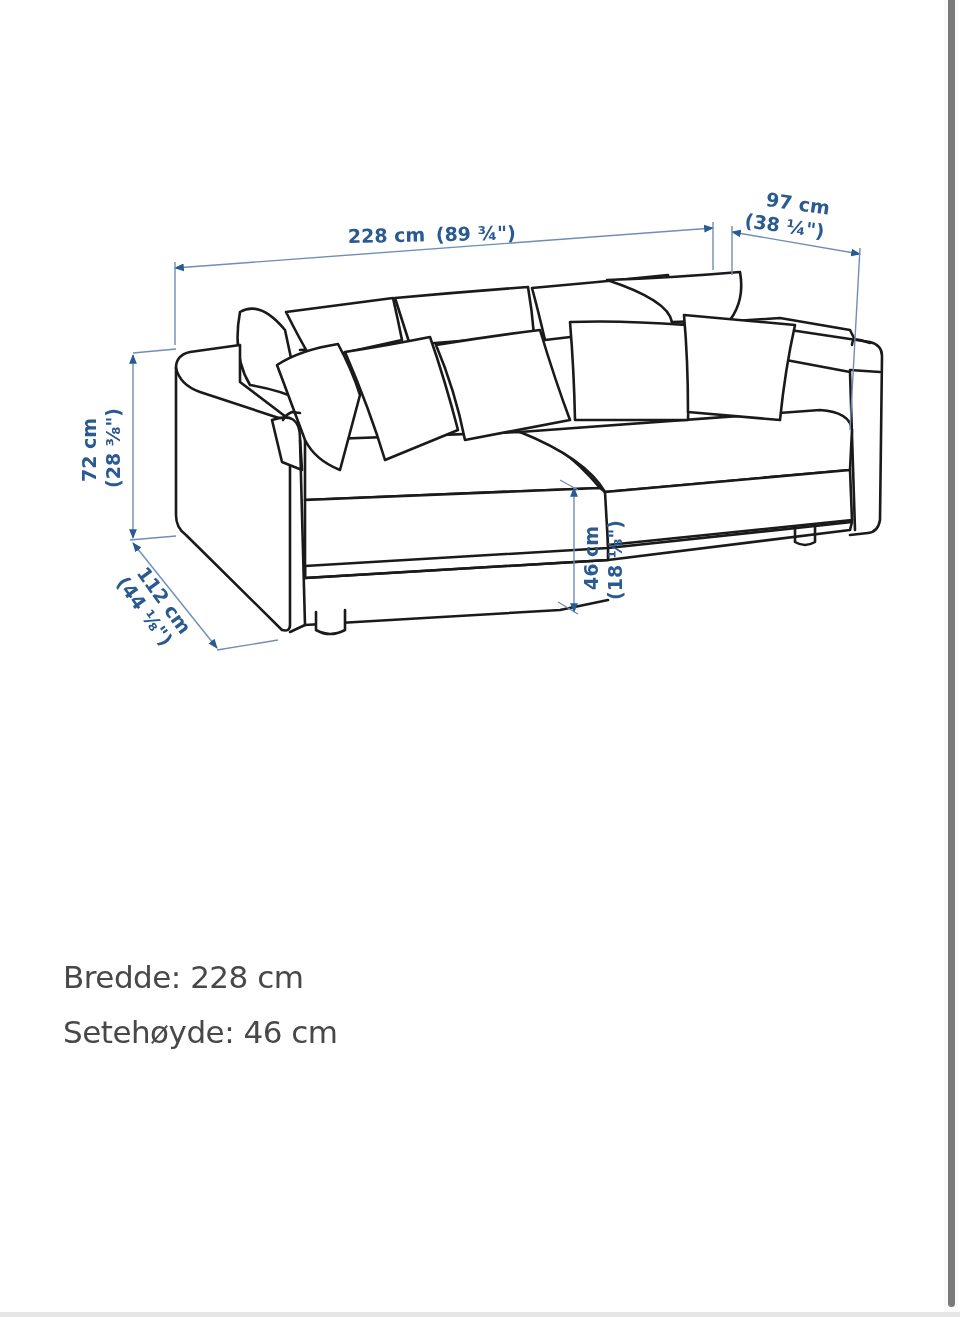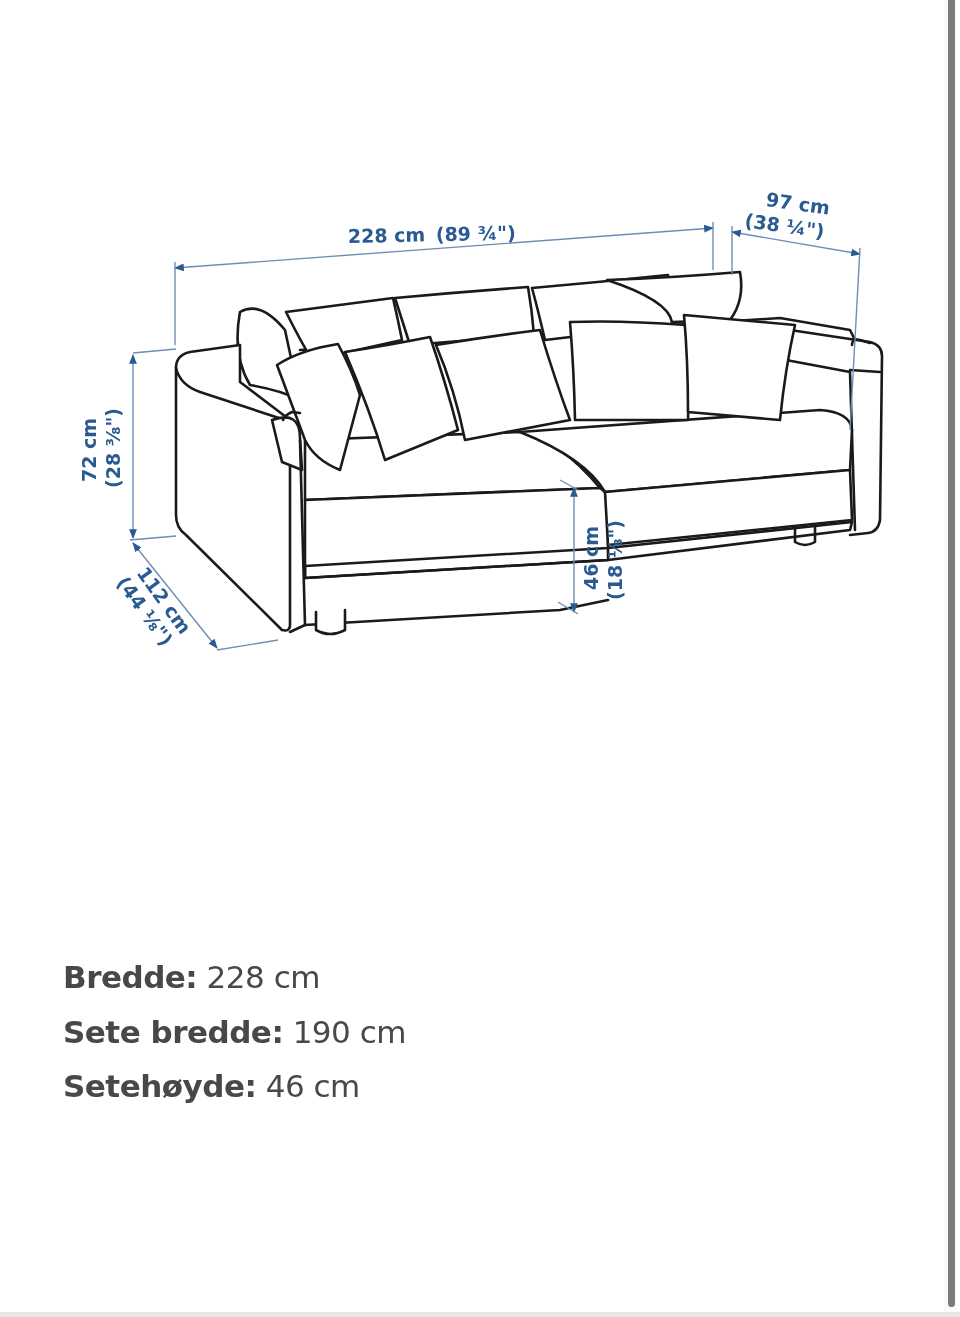--- a/index.html
+++ b/index.html
@@ -5,21 +5,21 @@
   html, body { margin: 0; padding: 0; background: #ffffff; }
   body { width: 960px; height: 1317px; position: relative; overflow: hidden; font-family: "DejaVu Sans", sans-serif; }
   .page { position: absolute; left: 0; top: 0; width: 945px; height: 1312px; background: #ffffff; }
   .bottom-bar { position: absolute; left: 0; top: 1312px; width: 960px; height: 5px; background: #e6e6e6; }
   .scrollbar-track { position: absolute; left: 944px; top: 0; width: 14px; height: 1312px; background: #fafafa; }
   .scrollbar-thumb { position: absolute; left: 948px; top: 0; width: 7px; height: 1307px; background: #7a7a7a; border-radius: 0 0 4px 4px; }
   .diagram { position: absolute; left: 0; top: 0; width: 945px; height: 720px; }
   .dim-text { font-family: "DejaVu Sans", sans-serif; font-weight: bold; fill: #2a5a92; font-size: 19px; }
   .specs { position: absolute; left: 63px; top: 950px; color: #484848; font-family: "DejaVu Sans", sans-serif; font-size: 31px; line-height: 54.5px; letter-spacing: -0.5px; }
   .spec-row { white-space: nowrap; }
-  .spec-label { font-weight: bold; }
+  .spec-label { font-weight: normal; }
   .spec-value { font-weight: normal; }
 </style>
 </head>
 <body>
 
 <div class="page">
 
   <svg class="diagram" viewBox="0 0 945 720" width="945" height="720" xmlns="http://www.w3.org/2000/svg">
     <defs>
       <marker id="arr" viewBox="0 0 10 10" refX="9" refY="5" markerWidth="7" markerHeight="7" orient="auto-start-reverse">
@@ -126,23 +126,20 @@
       <tspan x="0" y="0">46 cm</tspan>
       <tspan x="-10" y="24">(18 ⅛")</tspan>
     </text>
   </svg>
 
   <div class="specs">
     <div class="spec-row">
       <span class="spec-label">Bredde:</span><span class="spec-value"> 228 cm</span>
     </div>
     <div class="spec-row">
-      <span class="spec-label">Sete bredde:</span><span class="spec-value"> 190 cm</span>
-    </div>
-    <div class="spec-row">
       <span class="spec-label">Setehøyde:</span><span class="spec-value"> 46 cm</span>
     </div>
   </div>
 </div>
 
 <div class="scrollbar-track"></div>
 <div class="scrollbar-thumb"></div>
 <div class="bottom-bar"></div>
 
 </body></html>

